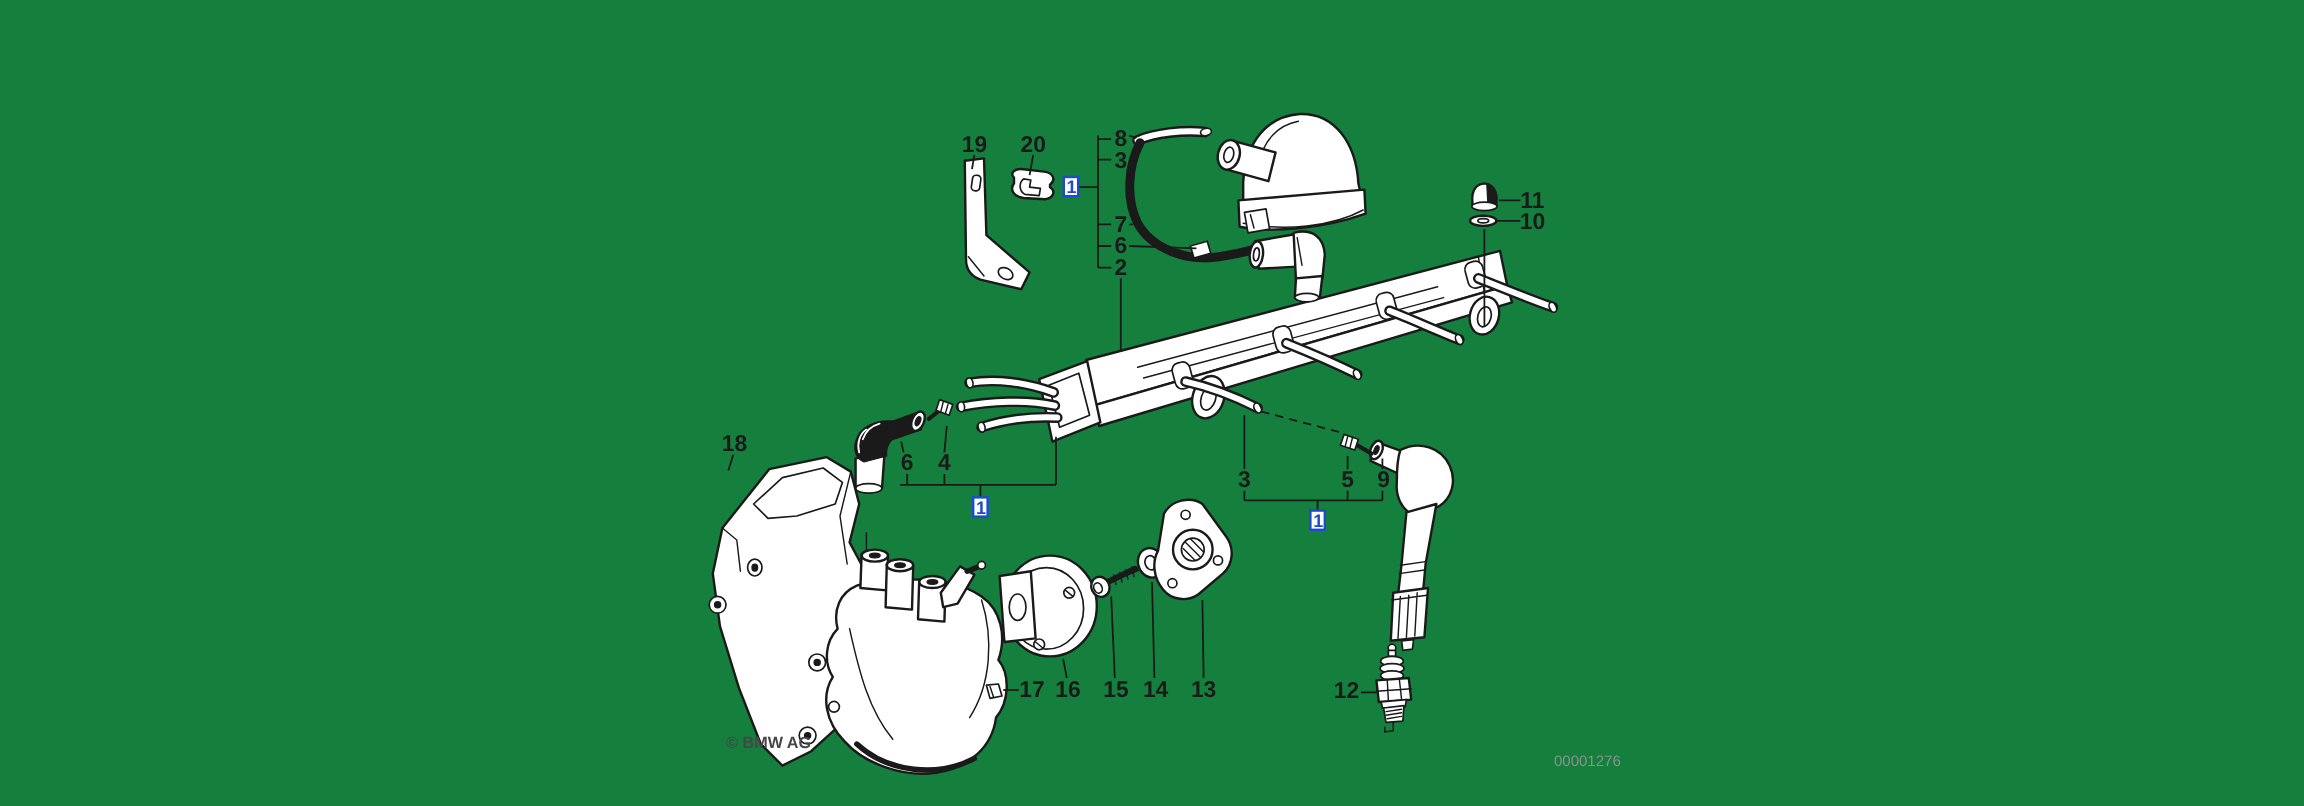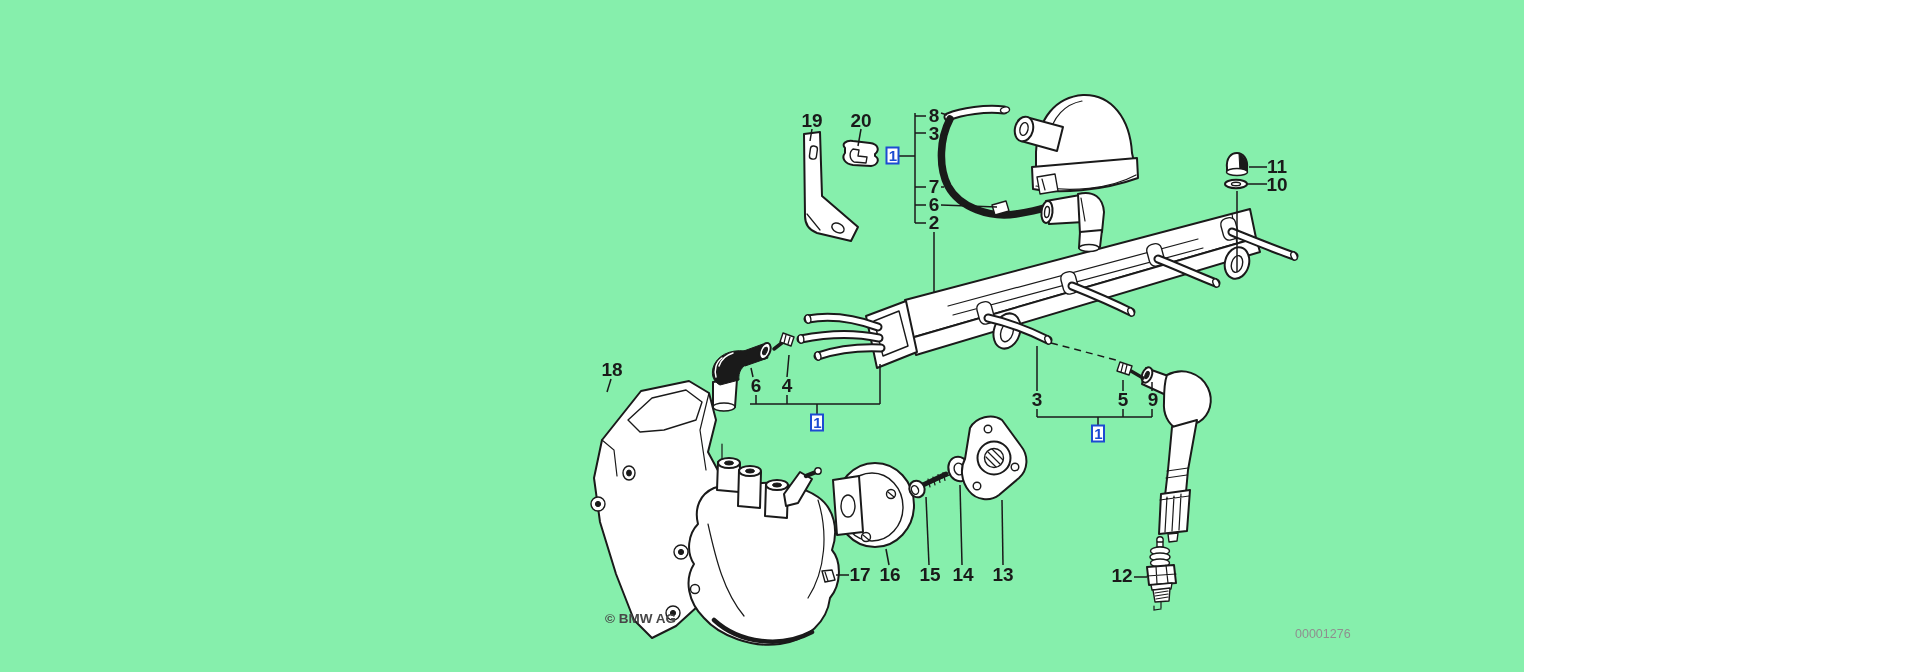--- a/index.html
+++ b/index.html
@@ -1,16 +1,16 @@
 <!DOCTYPE html>
 <html><head>
 <meta charset="utf-8">
 <style>
   html,body{margin:0;padding:0;background:#ffffff;}
-  .stage{position:relative;width:1524px;height:672px;background:#86efac;overflow:hidden;
+  .stage{position:relative;width:1920px;height:672px;background:#15803d;overflow:hidden;
          font-family:"Liberation Sans",sans-serif;}
   svg{display:block;}
   .pl{fill:#ffffff;stroke:#1a1a1a;stroke-width:2;stroke-linejoin:round;}
   .pl1{fill:#ffffff;stroke:#1a1a1a;stroke-width:1.4;stroke-linejoin:round;}
   .dk{fill:#1a1a1a;stroke:#1a1a1a;stroke-width:1;stroke-linejoin:round;}
   .ln{fill:none;stroke:#1a1a1a;stroke-width:2;stroke-linecap:round;}
   .thin{fill:none;stroke:#1a1a1a;stroke-width:1.2;stroke-linecap:round;}
   .ld{fill:none;stroke:#1a1a1a;stroke-width:1.5;}
   .dash{stroke-dasharray:7 5;}
   .tubeo{fill:none;stroke:#1a1a1a;stroke-width:9;stroke-linecap:round;}

